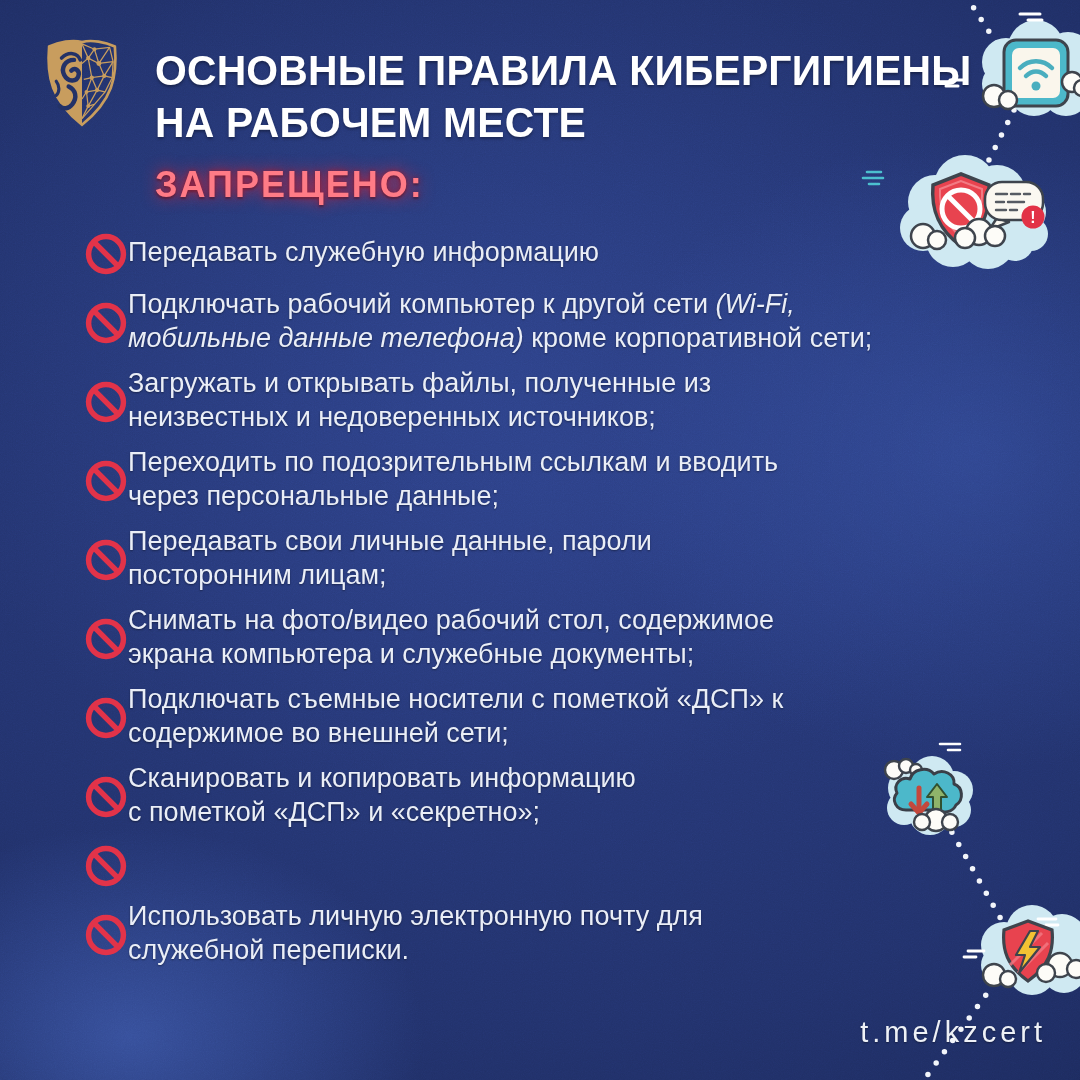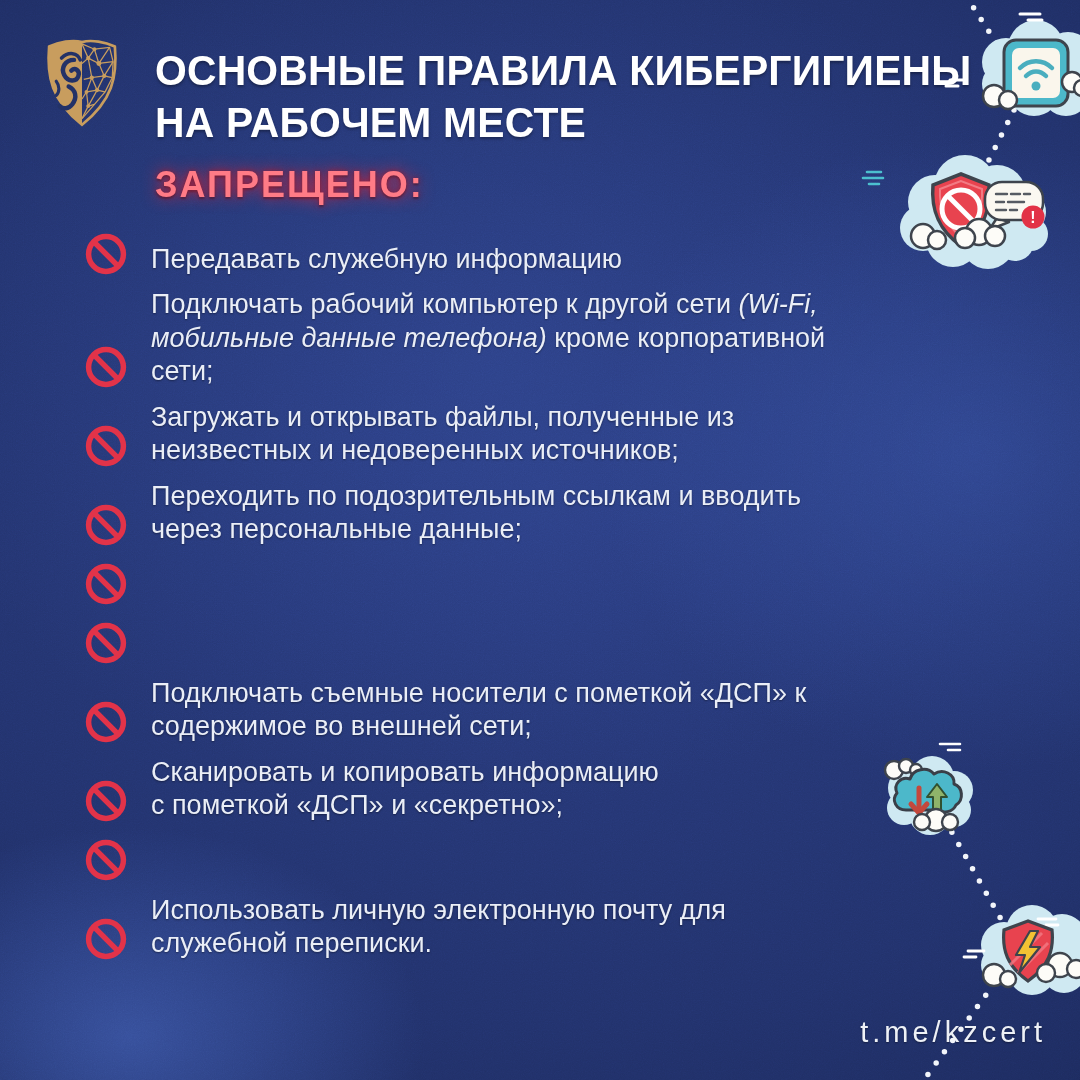--- a/index.html
+++ b/index.html
@@ -20,21 +20,21 @@
     transform:scaleX(.95);transform-origin:left top;
     text-shadow:0 2px 3px rgba(0,0,0,.35);
   }
   .heading{
     position:absolute;left:155px;top:164px;font-weight:700;font-size:36px;letter-spacing:2px;
     color:#ff7b86;white-space:nowrap;
     text-shadow:0 0 16px rgba(225,40,62,.95),0 0 5px rgba(140,15,30,.7),0 2px 2px rgba(0,0,0,.35);
     text-align:center;
   }
   .rules{position:absolute;left:84px;top:229px;width:810px;}
-  .rule{display:flex;gap:23px;margin-bottom:12px;align-items:flex-end;}
+  .rule{display:flex;margin-bottom:12px;align-items:center;}
   .no-icon{width:44px;height:44px;flex:0 0 44px;margin-top:3px;}
   .no-icon circle,.no-icon line{stroke:#e23349;stroke-width:6;fill:none;stroke-linecap:round;}
   .rule-text{color:#eaeef7;font-size:27px;line-height:33.5px;text-shadow:0 1px 2px rgba(0,0,0,.4);}
   .rule-text em{font-style:italic;}
   .footer{
     position:absolute;right:34px;top:1016px;color:#eef1f7;font-size:29px;letter-spacing:4px;
     text-shadow:0 1px 2px rgba(0,0,0,.4);
     margin-left:36px;
   }
   .decor{position:absolute;inset:0;pointer-events:none;}
@@ -122,26 +122,34 @@
         <div class="rule-text">
           <div class="line"><span>Переходить по подозрительным ссылкам и вводить</span></div>
           <div class="line"><span>через персональные данные;</span></div>
         </div>
       </div>
       <div class="rule">
         <svg class="no-icon" viewBox="0 0 48 48">
           <circle cx="24" cy="24" r="19"></circle>
           <line x1="10.8" y1="10.8" x2="37.2" y2="37.2"></line>
         </svg>
-      </div>
-      <div class="rule">
-        <svg class="no-icon" viewBox="0 0 48 48">
-          <circle cx="24" cy="24" r="19"></circle>
-          <line x1="10.8" y1="10.8" x2="37.2" y2="37.2"></line>
-        </svg>
+        <div class="rule-text">
+          <div class="line"><span>Передавать свои личные данные, пароли</span></div>
+          <div class="line"><span>посторонним лицам;</span></div>
+        </div>
+      </div>
+      <div class="rule">
+        <svg class="no-icon" viewBox="0 0 48 48">
+          <circle cx="24" cy="24" r="19"></circle>
+          <line x1="10.8" y1="10.8" x2="37.2" y2="37.2"></line>
+        </svg>
+        <div class="rule-text">
+          <div class="line"><span>Снимать на фото/видео рабочий стол, содержимое</span></div>
+          <div class="line"><span>экрана компьютера и служебные документы;</span></div>
+        </div>
       </div>
       <div class="rule">
         <svg class="no-icon" viewBox="0 0 48 48">
           <circle cx="24" cy="24" r="19"></circle>
           <line x1="10.8" y1="10.8" x2="37.2" y2="37.2"></line>
         </svg>
         <div class="rule-text">
           <div class="line"><span>Подключать съемные носители с пометкой «ДСП» к</span></div>
           <div class="line"><span>содержимое во внешней сети;</span></div>
         </div>

